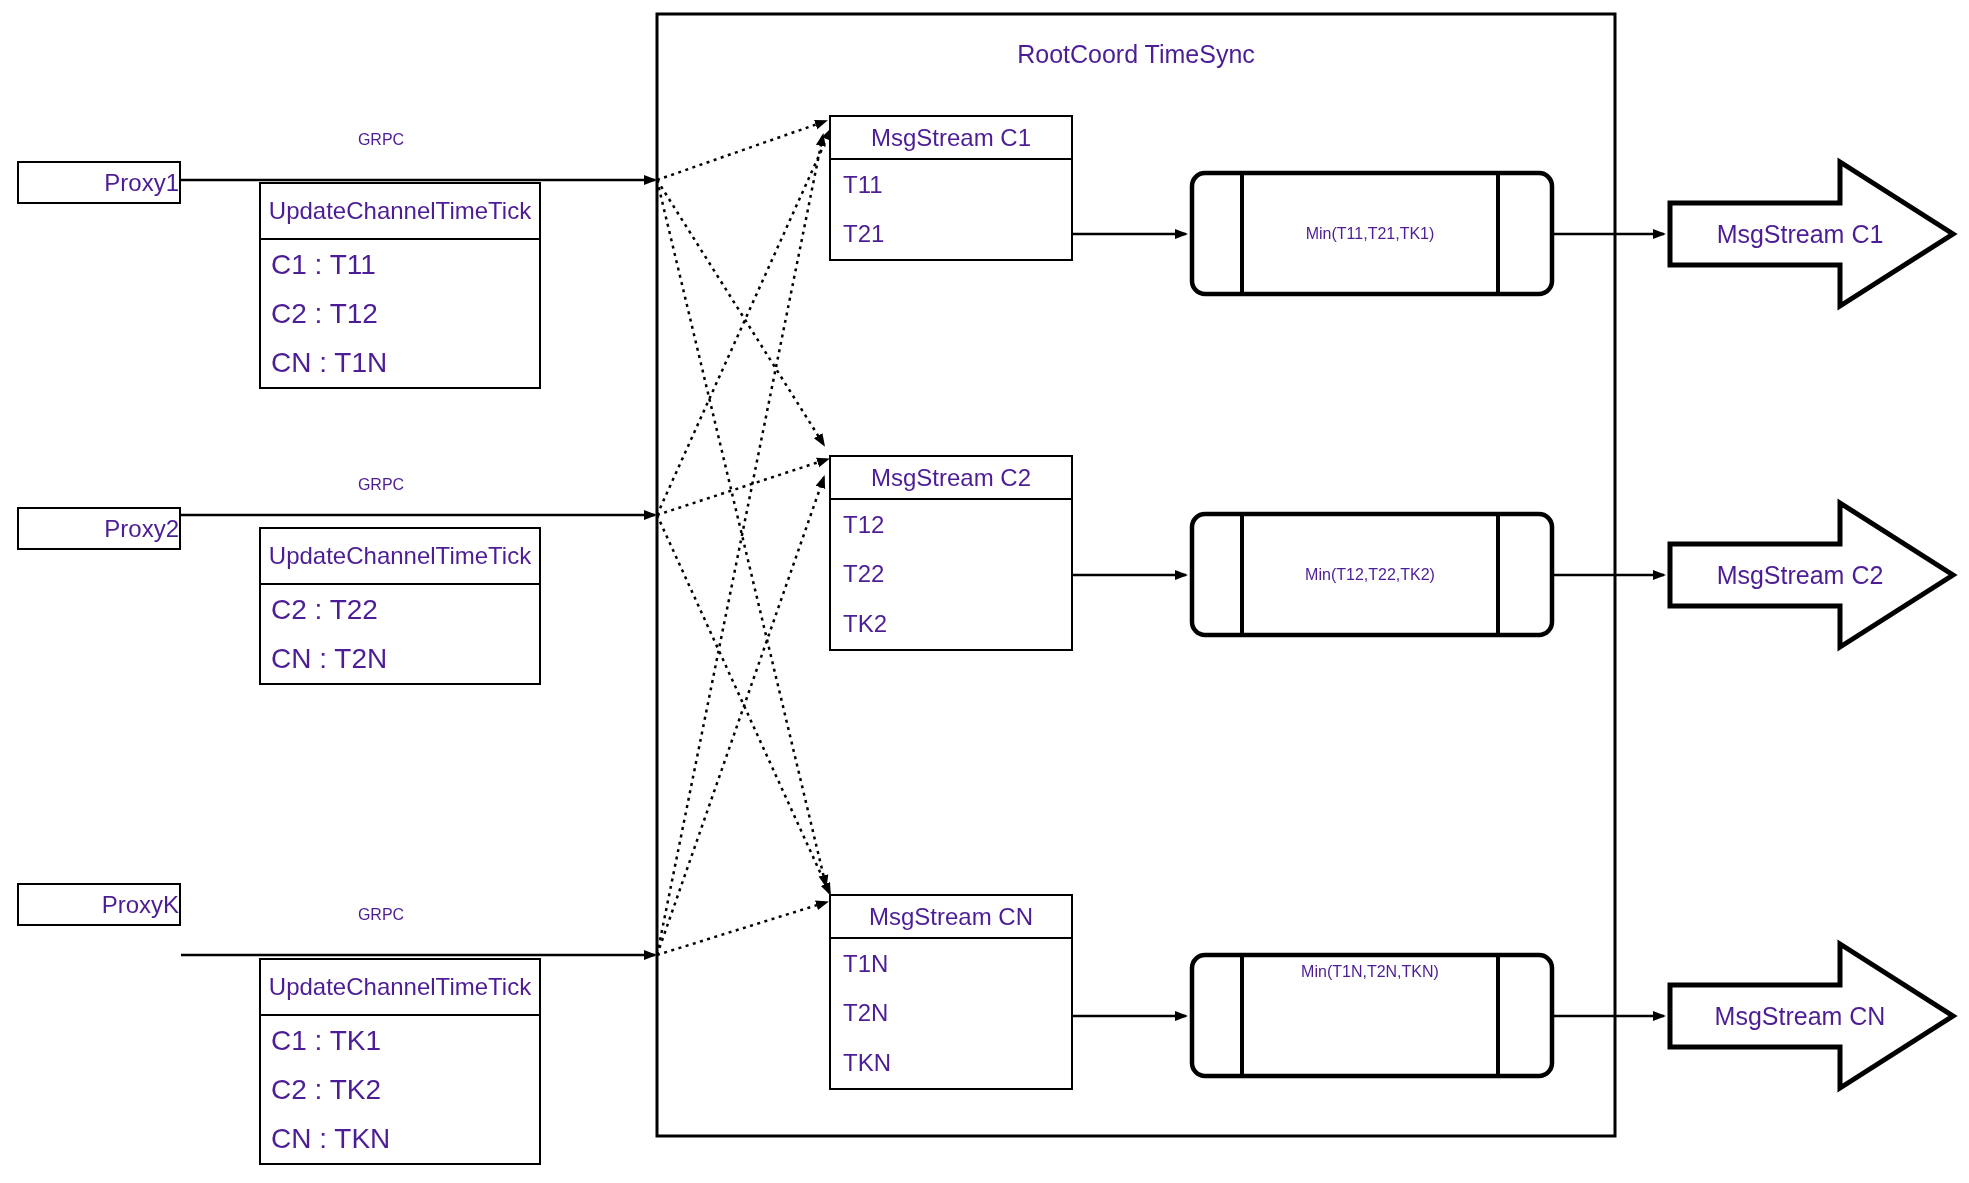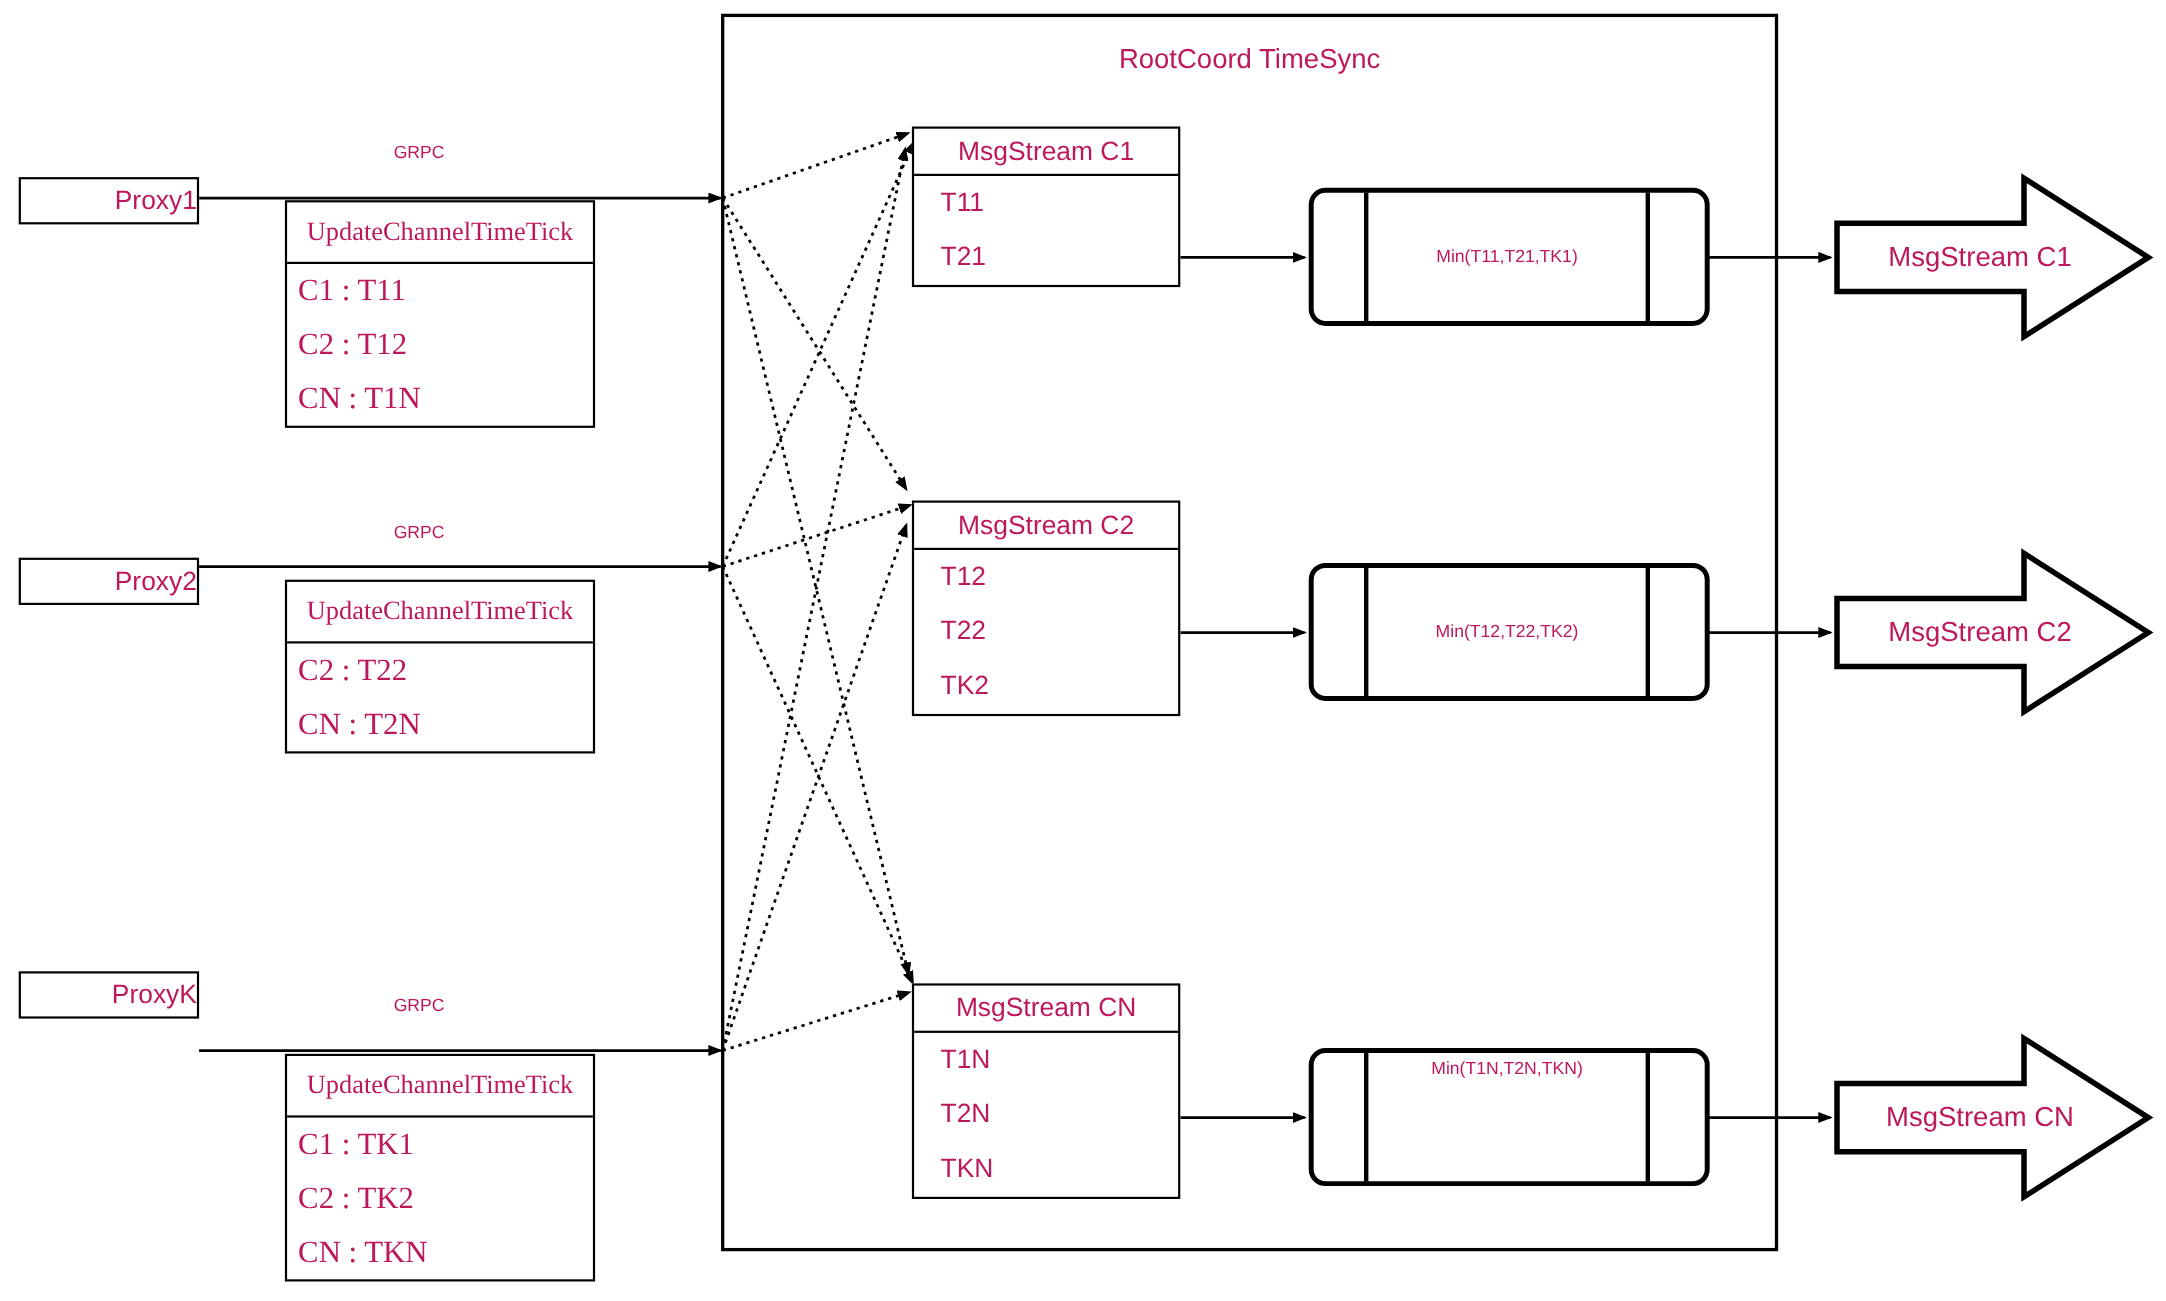--- a/index.html
+++ b/index.html
@@ -1,45 +1,45 @@
 <!DOCTYPE html>
 <html><head>
 <meta charset="utf-8">
 <style>
   html,body{margin:0;padding:0;background:#ffffff;}
   .canvas{
     position:relative;
     width:1969px;height:1183px;
     background:#ffffff;
-    color:#be185d;
+    color:#4c1d95;
     font-family:"Liberation Sans","DejaVu Sans",sans-serif;
     overflow:hidden;
   }
   .abs{position:absolute;box-sizing:border-box;}
   svg{position:absolute;left:0;top:0;}
   .box{
     border:2.5px solid #000;background:#fff;
     display:flex;align-items:center;justify-content:flex-end;
     font-size:24px;
   }
   .proxy{left:17px;width:164px;height:43px;}
   .lbl{display:flex;align-items:center;justify-content:center;font-size:16px;}
   .grpc{left:331px;width:100px;height:30px;}
-  .ptable{left:259px;width:282px;border:2.5px solid #000;background:#fff;font-family:Liberation Serif, serif;}
+  .ptable{left:259px;width:282px;border:2.5px solid #000;background:#fff;}
   .ptable .hdr{
     height:54px;border-bottom:2.5px solid #000;
     display:flex;align-items:center;justify-content:center;font-size:24px;
   }
   .ptable .row{height:49px;display:flex;align-items:center;padding-left:10px;font-size:28px;}
   .mtable{left:829px;width:244px;border:2.5px solid #000;background:#fff;}
   .mtable .hdr{
     height:41px;border-bottom:2.5px solid #000;
     display:flex;align-items:center;justify-content:center;font-size:24px;
   }
-  .mtable .row{height:49.5px;display:flex;align-items:center;padding-left:12px;font-size:24px;margin-left:12px;}
+  .mtable .row{height:49.5px;display:flex;align-items:center;padding-left:12px;font-size:24px;}
   .minlbl{left:1242px;width:256px;height:30px;text-align:center;}
   .outlbl{left:1676px;width:248px;height:30px;font-size:25px;}
   .title{left:657px;width:958px;height:32px;top:38px;font-size:25px;}
 </style>
 </head>
 <body>
 
 <div class="canvas">
 
   <svg width="1969" height="1183" viewBox="0 0 1969 1183">

